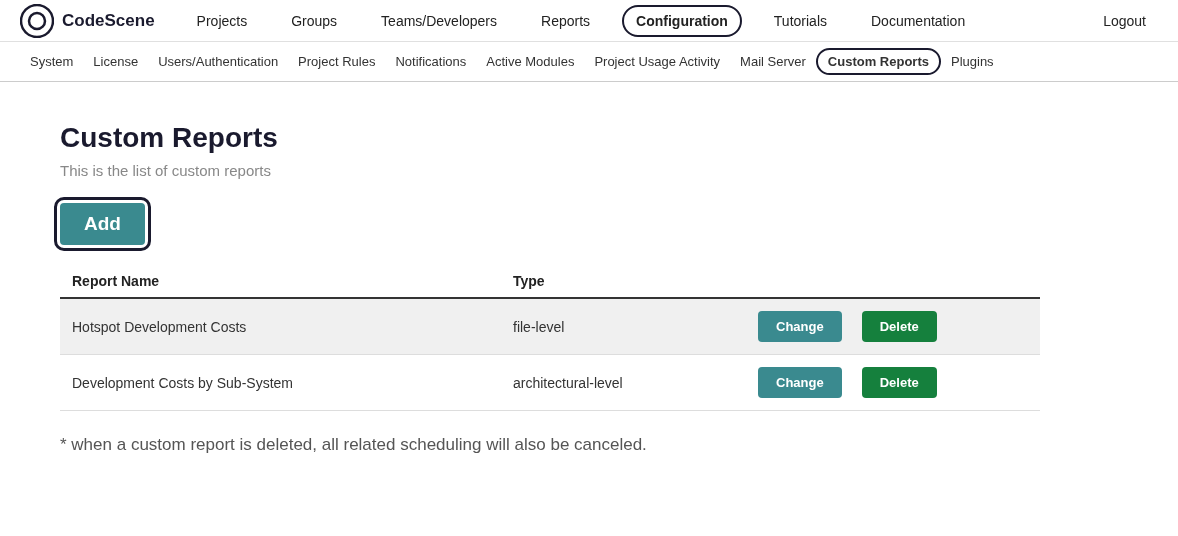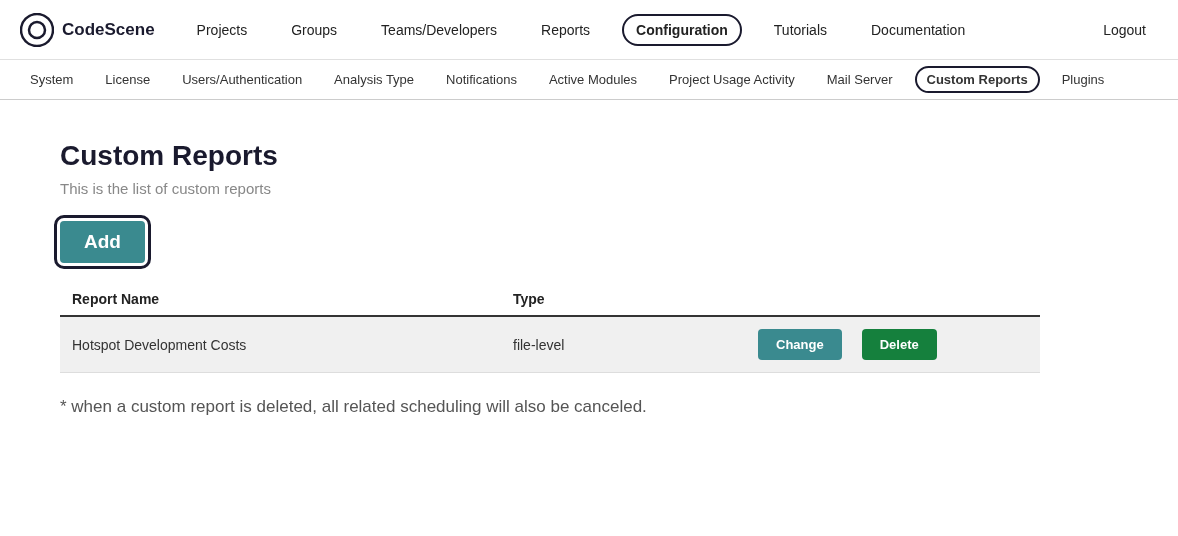--- a/index.html
+++ b/index.html
@@ -3,21 +3,21 @@
   <meta charset="utf-8">
   <style>
     * { box-sizing: border-box; margin: 0; padding: 0; }
     body { font-family: -apple-system, BlinkMacSystemFont, 'Segoe UI', Helvetica, Arial, sans-serif; background: #fff; color: #222; font-size: 14px; }
 
     
     .top-nav {
       display: flex;
       align-items: center;
       padding: 0 20px;
-      height: 60px;
+      height: 42px;
       border-bottom: 1px solid #e0e0e0;
       background: #fff;
     }
     .logo-area {
       display: flex;
       align-items: center;
       gap: 8px;
       margin-right: 30px;
       text-decoration: none;
       color: #1a1a2e;
@@ -61,21 +61,21 @@
 
     
     .sub-nav {
       display: flex;
       align-items: center;
       padding: 0 20px;
       height: 40px;
       border-bottom: 1px solid #ccc;
       background: #fff;
       overflow-x: auto;
-      gap: 12px;
+      gap: 0;
     }
     .sub-nav-item {
       padding: 4px 10px;
       font-size: 13px;
       color: #333;
       cursor: pointer;
       white-space: nowrap;
       border-radius: 4px;
     }
     .sub-nav-item.active {
@@ -197,21 +197,21 @@
     <a class="nav-item">Tutorials</a>
     <a class="nav-item">Documentation</a>
   </div>
   <a class="nav-logout nav-item">Logout</a>
 </nav>
 
 <nav class="sub-nav">
   <span class="sub-nav-item">System</span>
   <span class="sub-nav-item">License</span>
   <span class="sub-nav-item">Users/Authentication</span>
-  <span class="sub-nav-item">Analysis Type</span>
+  <span class="sub-nav-item">Project Rules</span>
   <span class="sub-nav-item">Notifications</span>
   <span class="sub-nav-item">Active Modules</span>
   <span class="sub-nav-item">Project Usage Activity</span>
   <span class="sub-nav-item">Mail Server</span>
   <span class="sub-nav-item active">Custom Reports</span>
   <span class="sub-nav-item">Plugins</span>
 </nav>
 
 <div class="main-content">
   <h1 class="page-title">Custom Reports</h1>
@@ -231,17 +231,27 @@
     <tr>
           <td class="col-name">Hotspot Development Costs</td>
           <td class="col-type">file-level</td>
           <td class="col-actions">
             <div class="action-btns">
               <button class="change-btn">Change</button>
               <button class="delete-btn">Delete</button>
             </div>
           </td>
         </tr>
+        <tr>
+          <td class="col-name">Development Costs by Sub-System</td>
+          <td class="col-type">architectural-level</td>
+          <td class="col-actions">
+            <div class="action-btns">
+              <button class="change-btn">Change</button>
+              <button class="delete-btn">Delete</button>
+            </div>
+          </td>
+        </tr>
       </tbody>
   </table>
 
   <p class="footer-note">* when a custom report is deleted, all related scheduling will also be canceled.</p>
 </div>
 
 </body></html>

